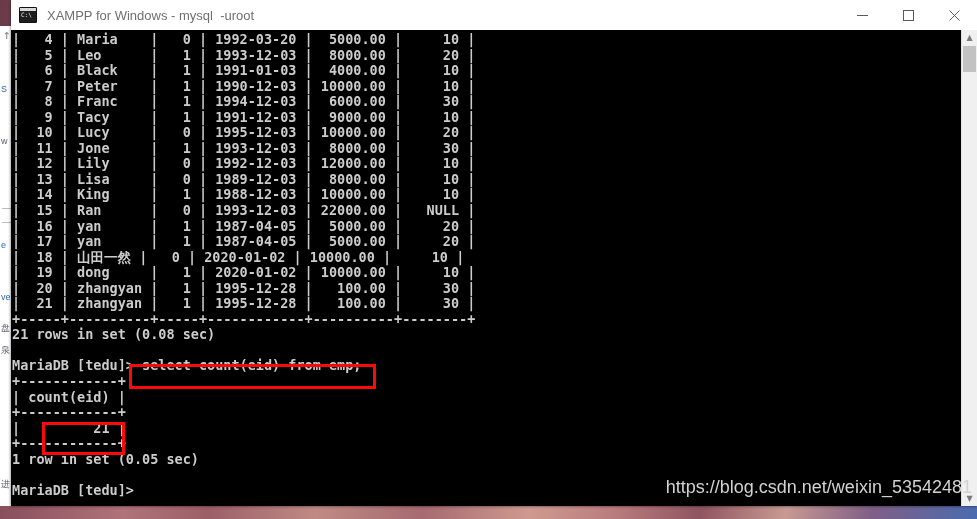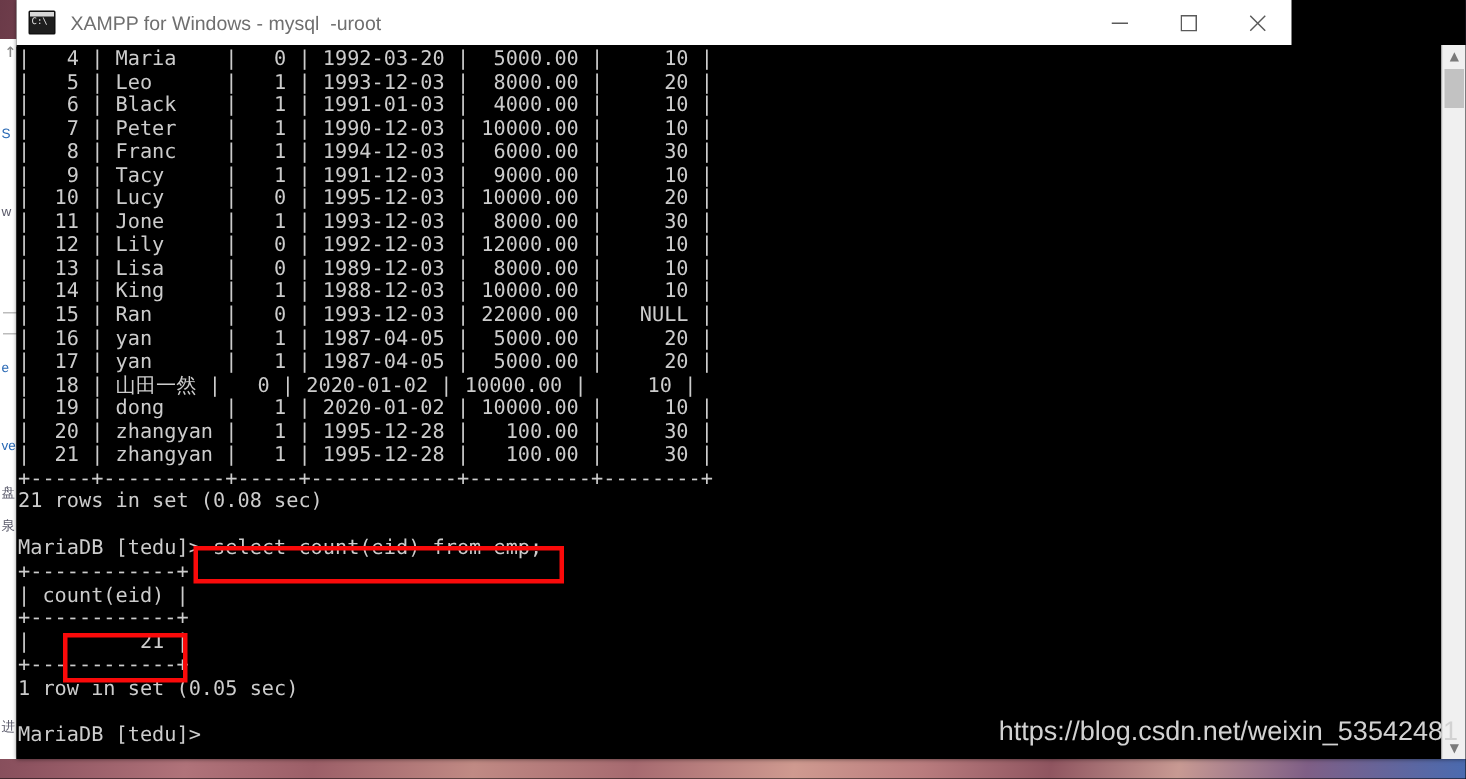--- a/index.html
+++ b/index.html
@@ -81,21 +81,21 @@
     left: 11px; top: 0;
     width: 966px; height: 506px;
     background: #000000;
     box-shadow: 0 0 3px rgba(0,0,0,0.6);
   }
 
   
   #titlebar {
     position: absolute;
     left: 0; top: 0;
-    width: 850px; height: 30px;
+    width: 966px; height: 30px;
     background: #ffffff;
     display: flex;
     align-items: center;
     border-bottom: 1px solid #e6e6e6;
   }
   #title-icon {
     width: 16px; height: 14px;
     margin-left: 8px;
     background: #1e1e1e;
     border: 1px solid #111;
@@ -152,20 +152,21 @@
     position: absolute;
     left: 1px;
     top: 2px;
     font-family: "DejaVu Sans Mono", "Liberation Mono", monospace;
     font-size: 13.5px;
     line-height: 15.55px;
     letter-spacing: 0px;
     color: #cccccc;
     white-space: pre;
     margin: 0;
+    font-weight: bold;
   }
 
   
   #console-scrollbar {
     position: absolute;
     right: 0; top: 30px;
     width: 15px; height: 476px;
     background: #f0f0f0;
     border-left: 1px solid #e0e0e0;
   }

